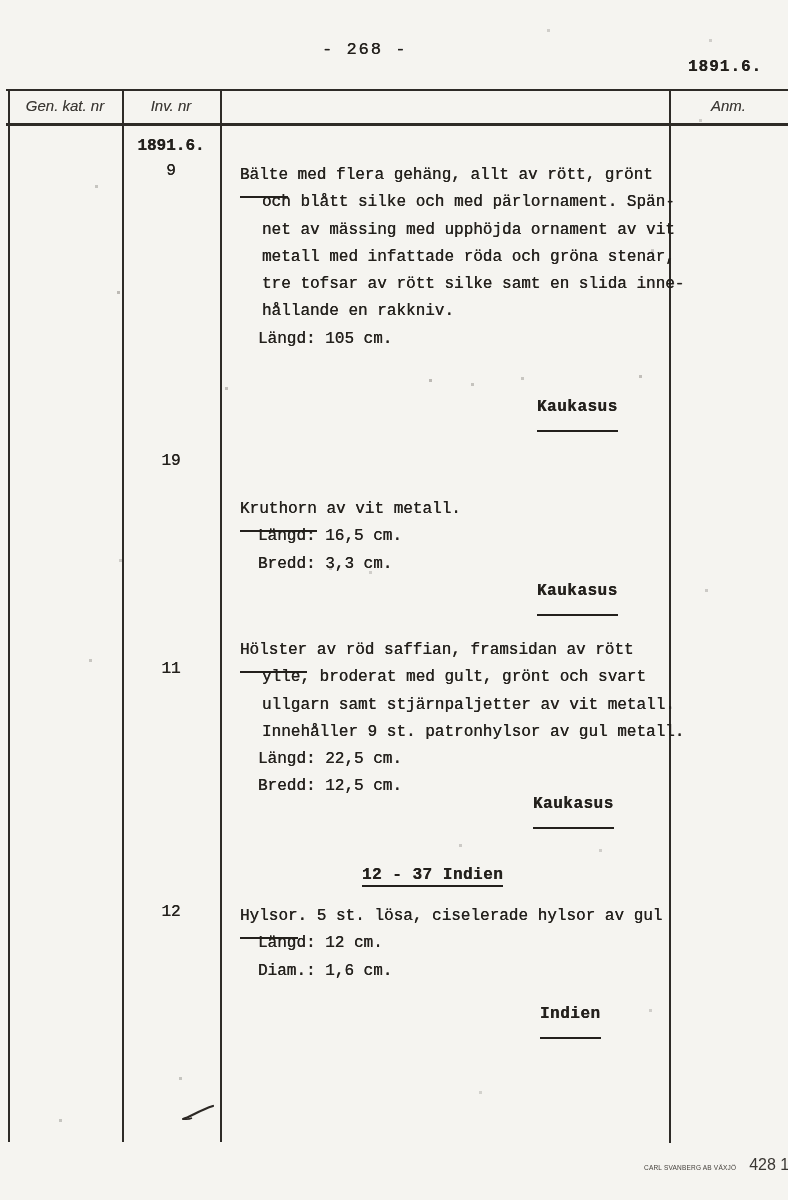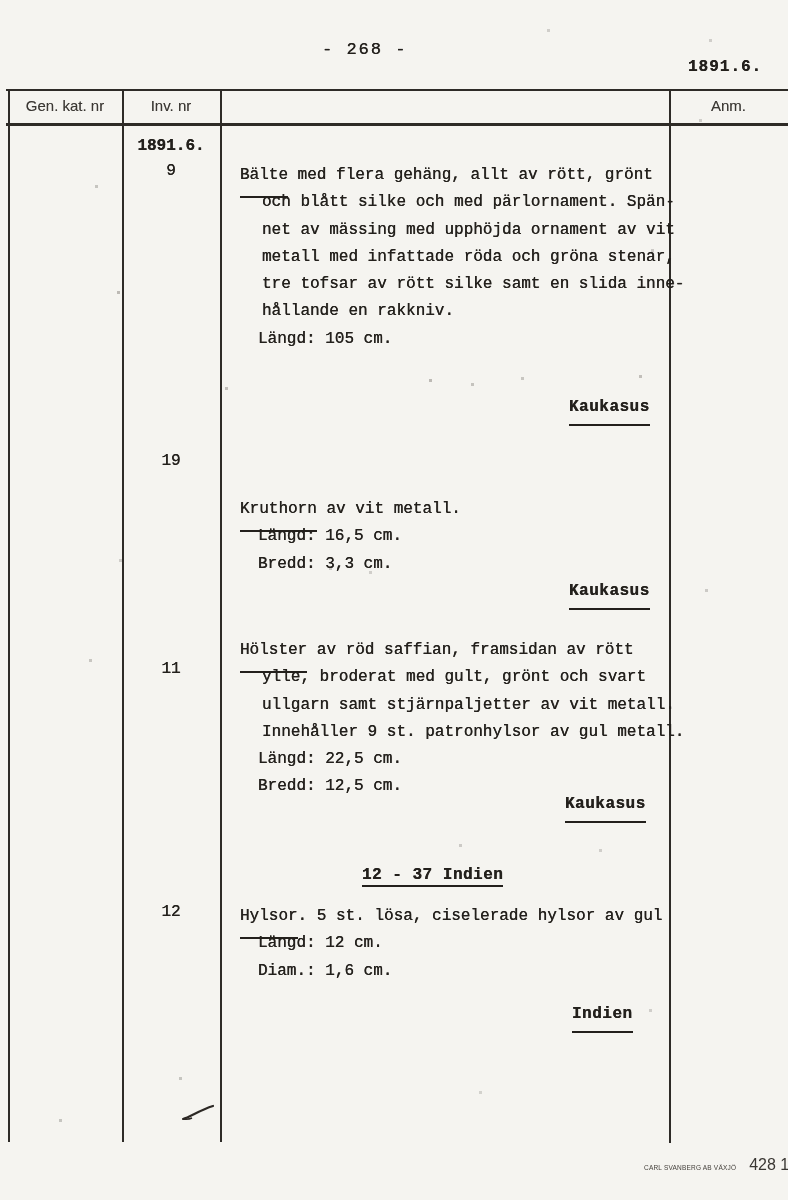--- a/index.html
+++ b/index.html
@@ -28,32 +28,33 @@
   .rule.h{height:2px;}
   .rule.h2{height:3px;}
   .rule.v{width:2px;}
   
   .form-label{
     position:absolute;top:97px;
     font-family:"Liberation Sans","DejaVu Sans",sans-serif;
     font-size:15px;color:#3b3834;
     text-align:center;
     text-shadow:0 0 0.5px rgba(59,56,52,0.5);
+    font-style:italic;
   }
   
   .inv-group{left:122px;top:137px;width:98px;text-align:center;font-weight:bold;}
   .inv-num{position:absolute;left:122px;width:98px;text-align:center;}
   
   .desc{position:absolute;left:240px;width:436px;line-height:27.3px;}
   .desc .line{white-space:pre;}
   .desc .cont{padding-left:22px;}
   .desc .meta{padding-left:18px;}
   .term{border-bottom:2px solid #23201c;padding-bottom:12px;}
   
-  .origin{position:absolute;font-weight:bold;border-bottom:2.5px solid #23201c;padding-bottom:8px;letter-spacing:0.5px;margin-left:32px;}
+  .origin{position:absolute;font-weight:bold;border-bottom:2.5px solid #23201c;padding-bottom:14px;letter-spacing:0.5px;}
   .section-heading{left:362px;top:866px;font-weight:bold;border-bottom:2.5px solid #23201c;padding-bottom:1px;letter-spacing:0.5px;}
   
   .footer{
     position:absolute;left:644px;top:1156px;width:140px;
     font-family:"Liberation Sans","DejaVu Sans",sans-serif;
     color:#45413c;display:flex;align-items:baseline;gap:5px;white-space:nowrap;
   }
   .footer .credit{font-size:6.5px;letter-spacing:0.2px;}
   .footer .code{font-size:16px;color:#3a3733;margin-left:8px;}
   

